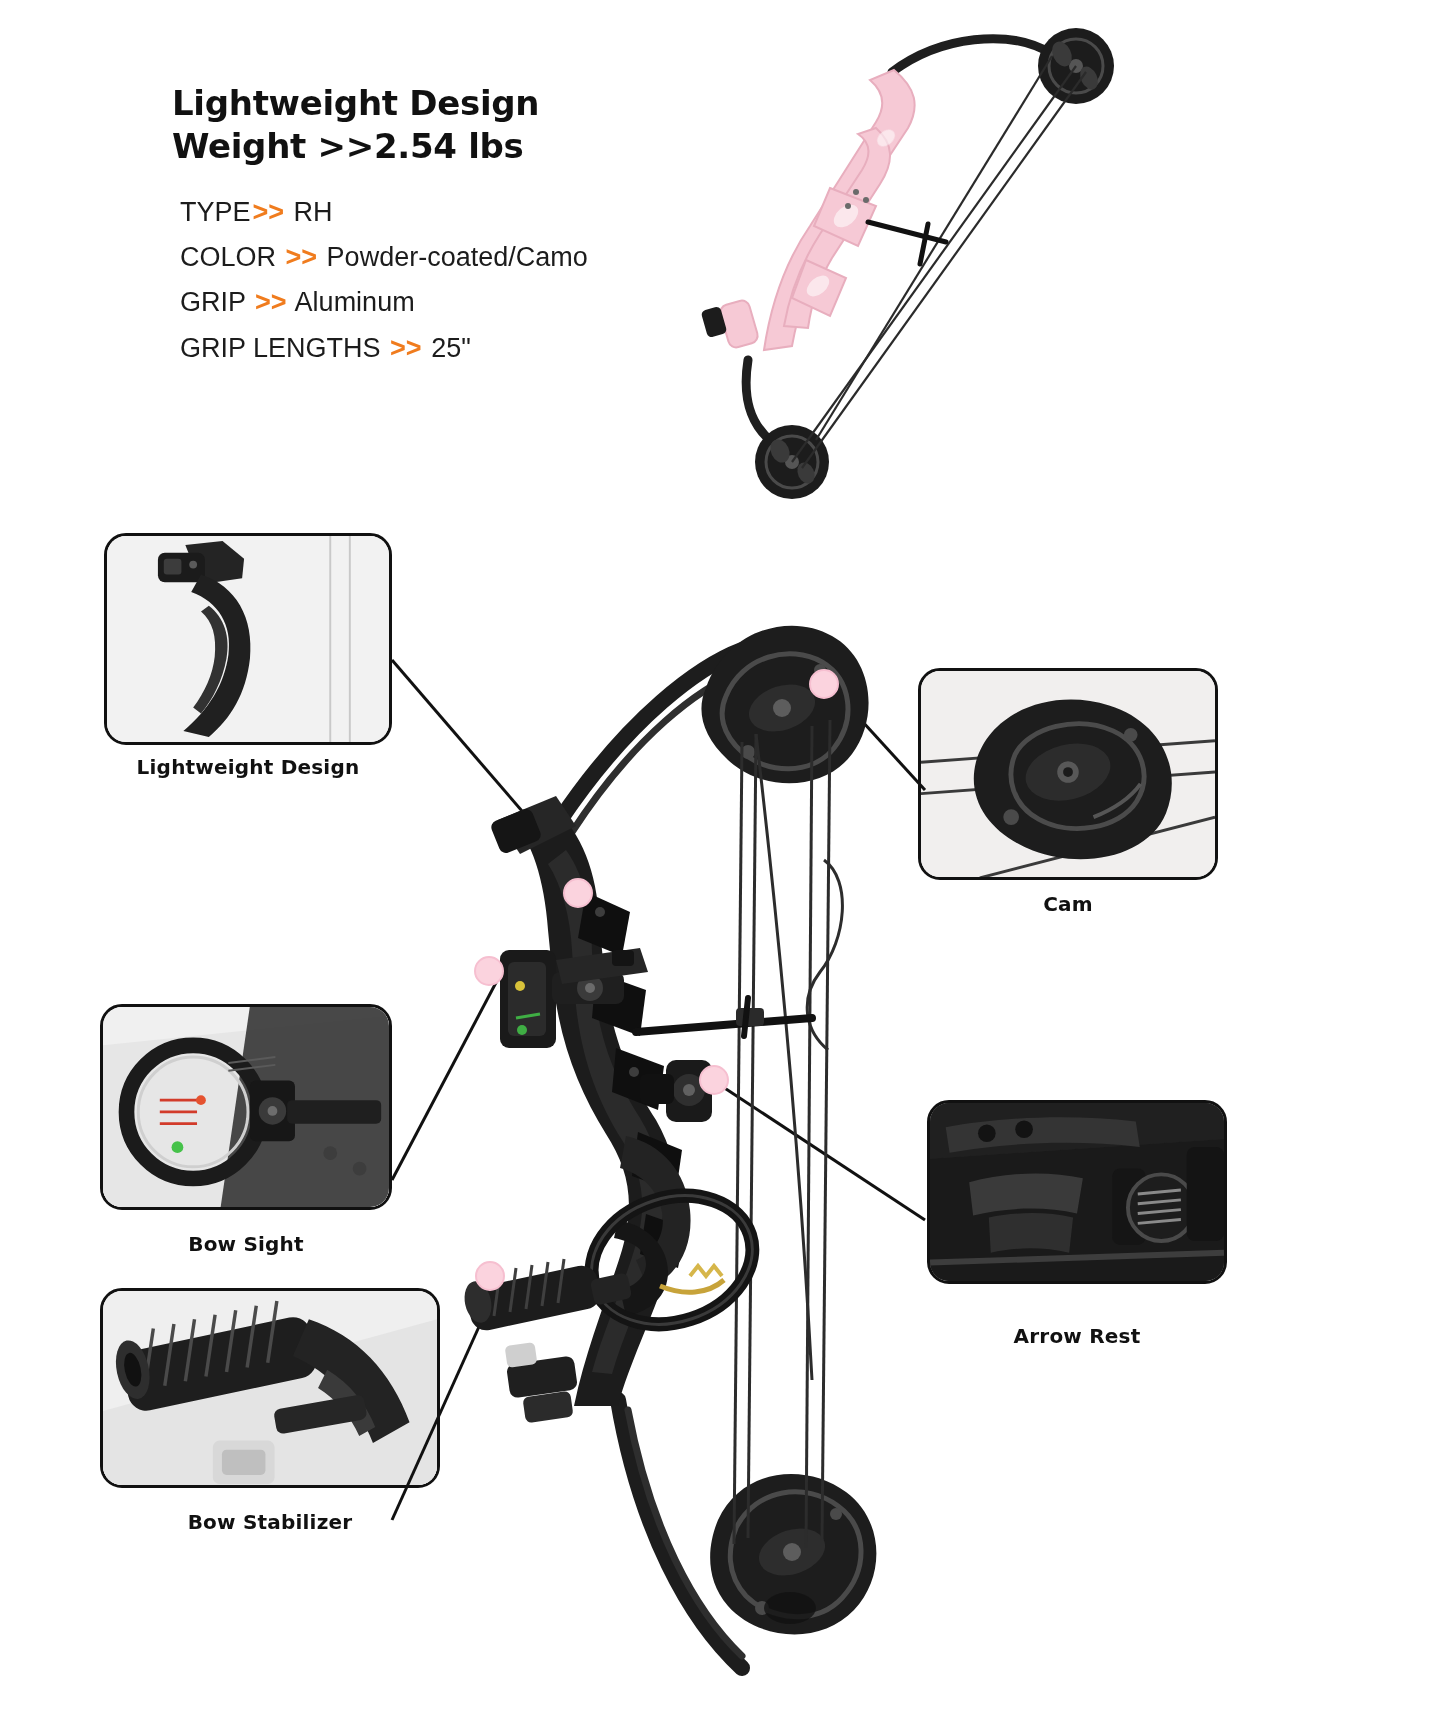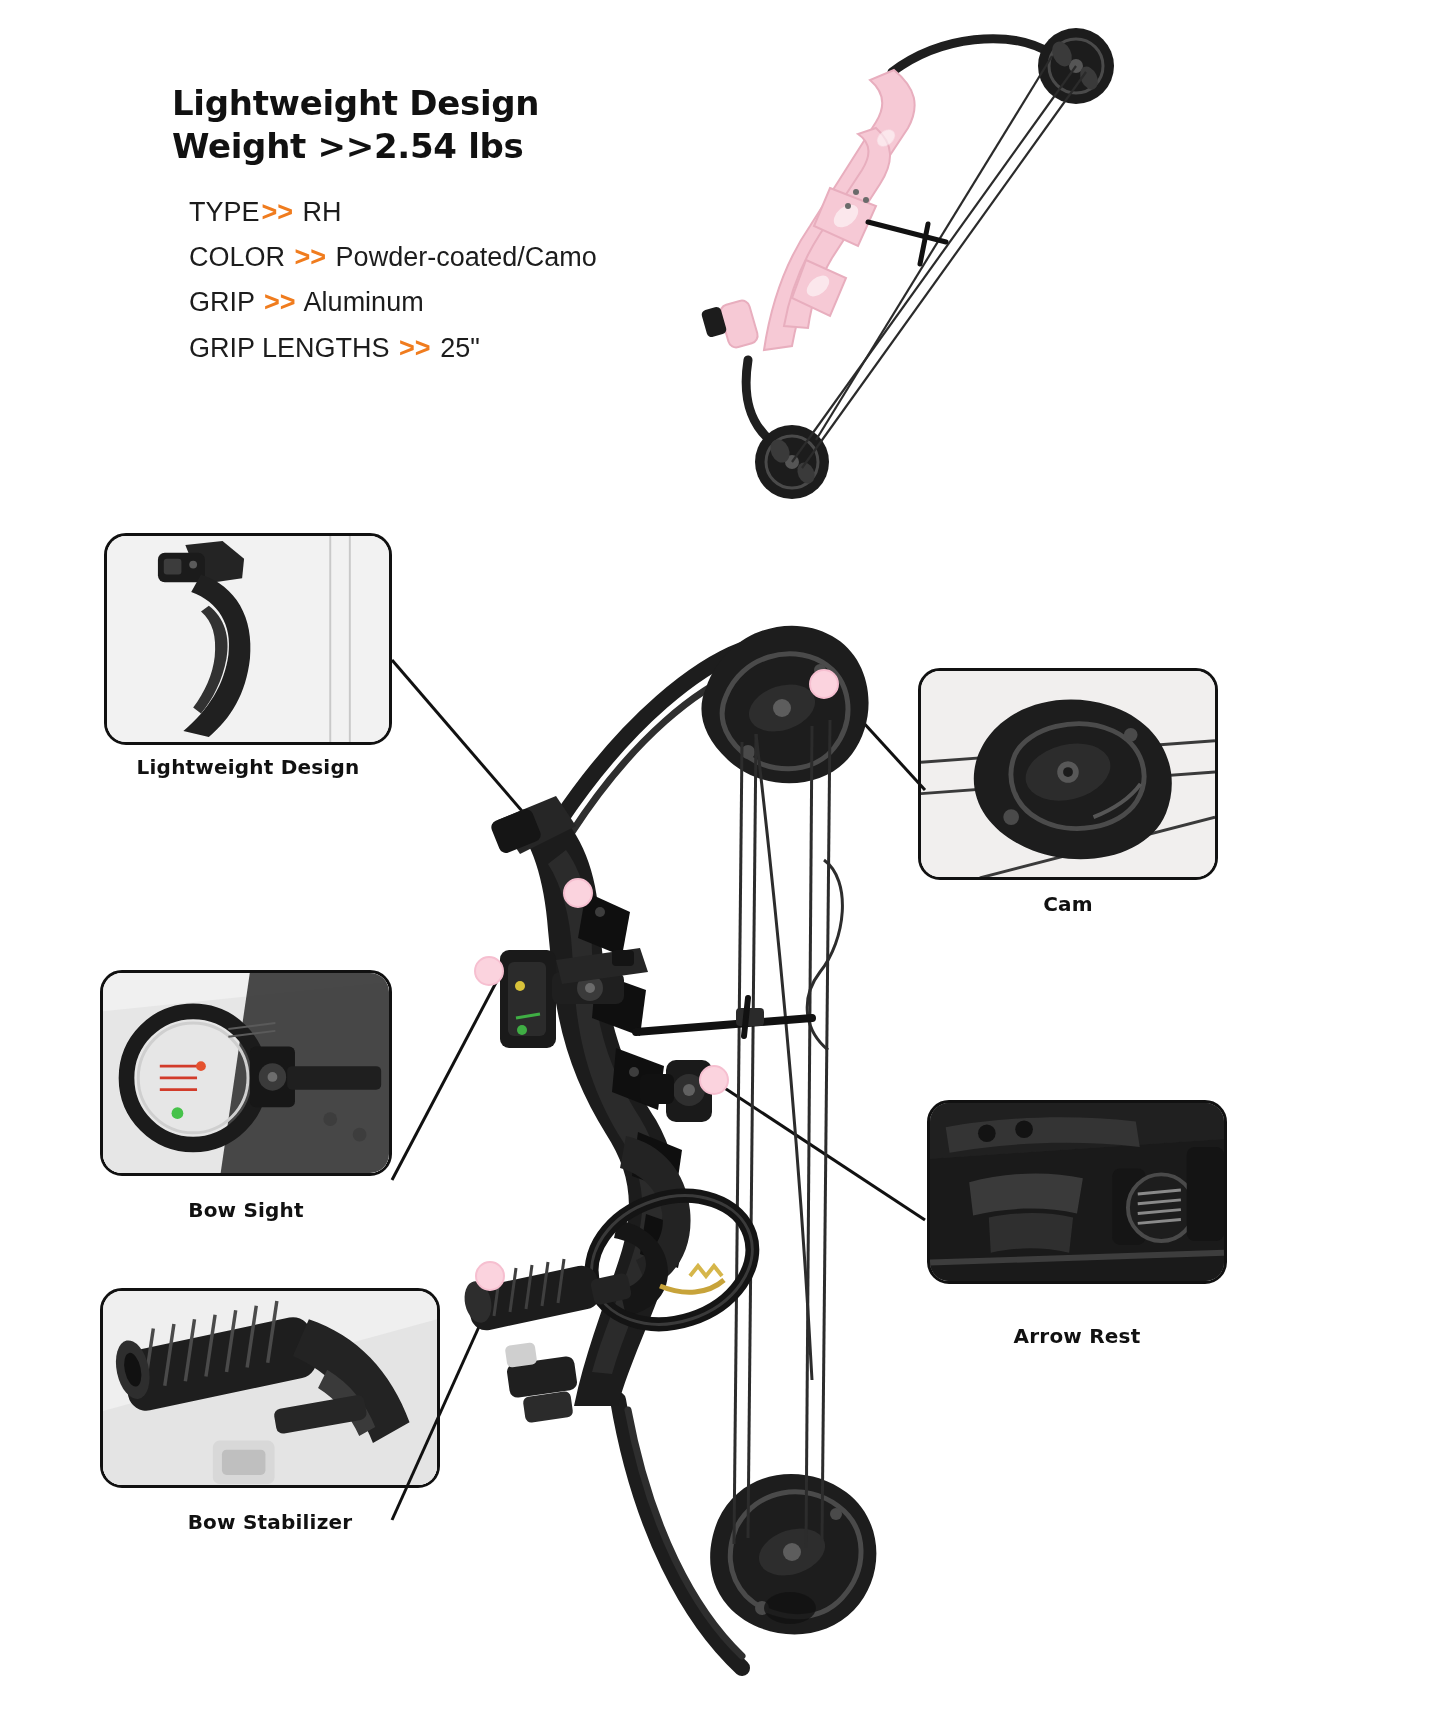--- a/index.html
+++ b/index.html
@@ -27,21 +27,21 @@
     font-family: "DejaVu Sans", sans-serif;
     font-weight: 700;
     font-size: 34px;
     line-height: 1.26;
     letter-spacing: -0.3px;
     color: #111111;
     margin: 0 0 22px 0;
     white-space: pre-line;
   }
   .spec-list {
-    margin: 17px;
+    margin: 8px;
     padding: 0;
     list-style: none;
   }
   .spec-list li {
     font-size: 27px;
     line-height: 1.68;
     color: #1c1c1c;
     white-space: nowrap;
   }
   .spec-key { color: #1c1c1c; }
@@ -78,21 +78,21 @@
     text-align: center;
     font-family: "DejaVu Sans", sans-serif;
     font-weight: 700;
     font-size: 20px;
     color: #111111;
     letter-spacing: 0.2px;
   }
 
   .c-lightweight { left: 104px; top: 533px; width: 288px; height: 212px; }
   .c-lightweight .cap { top: 222px; }
-  .c-sight { left: 100px; top: 970px; width: 292px; height: 206px; }
+  .c-sight { left: 100px; top: 1004px; width: 292px; height: 206px; }
   .c-sight .cap { top: 228px; }
   .c-stab { left: 100px; top: 1288px; width: 340px; height: 200px; }
   .c-stab .cap { top: 222px; }
   .c-cam { left: 918px; top: 668px; width: 300px; height: 212px; }
   .c-cam .cap { top: 224px; }
   .c-rest { left: 927px; top: 1100px; width: 300px; height: 184px; }
   .c-rest .cap { top: 224px; }
 
   
   .stage {

